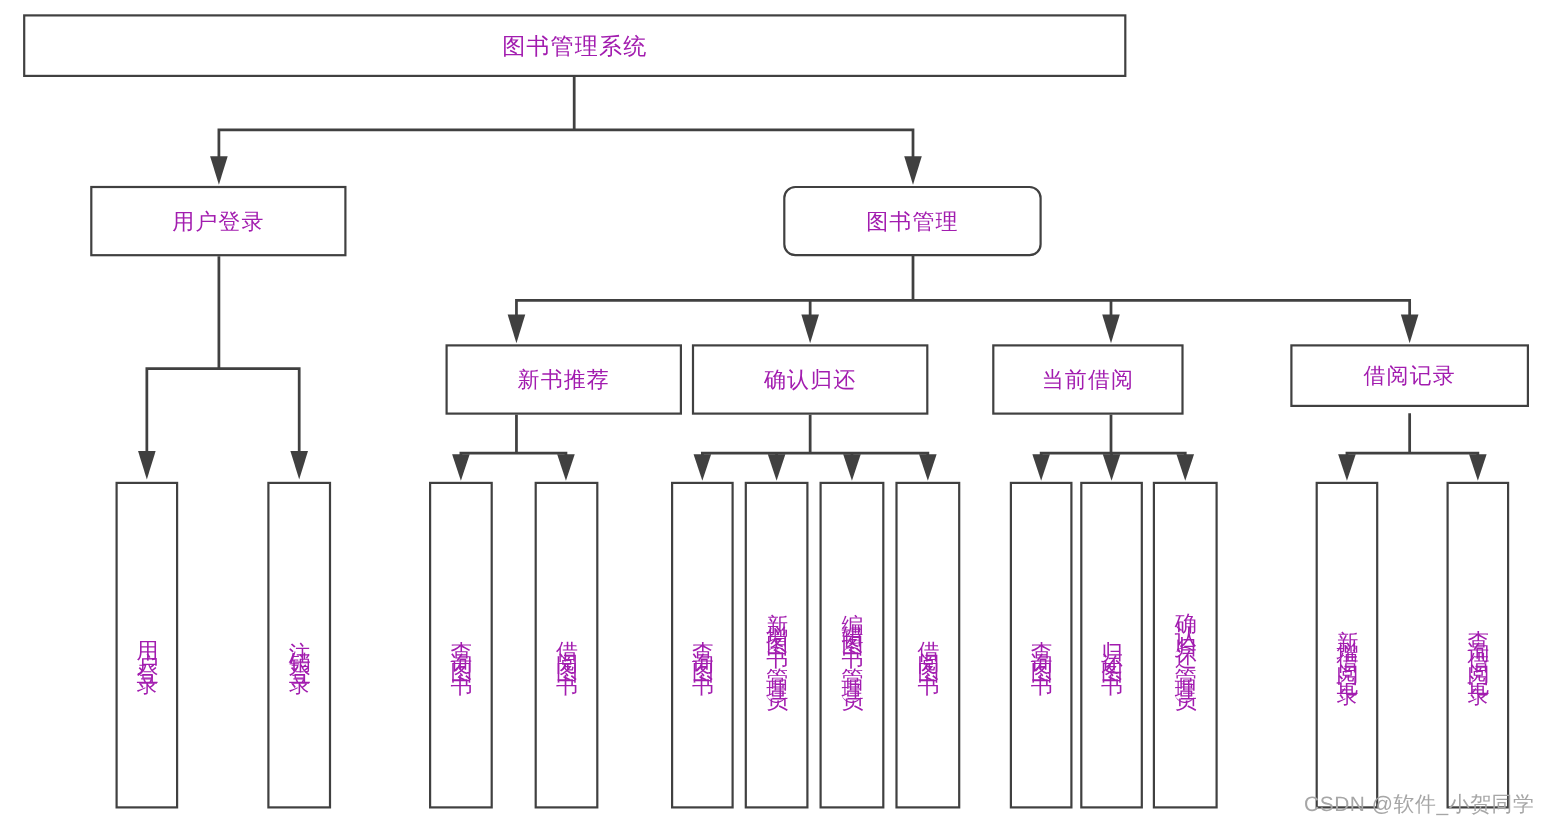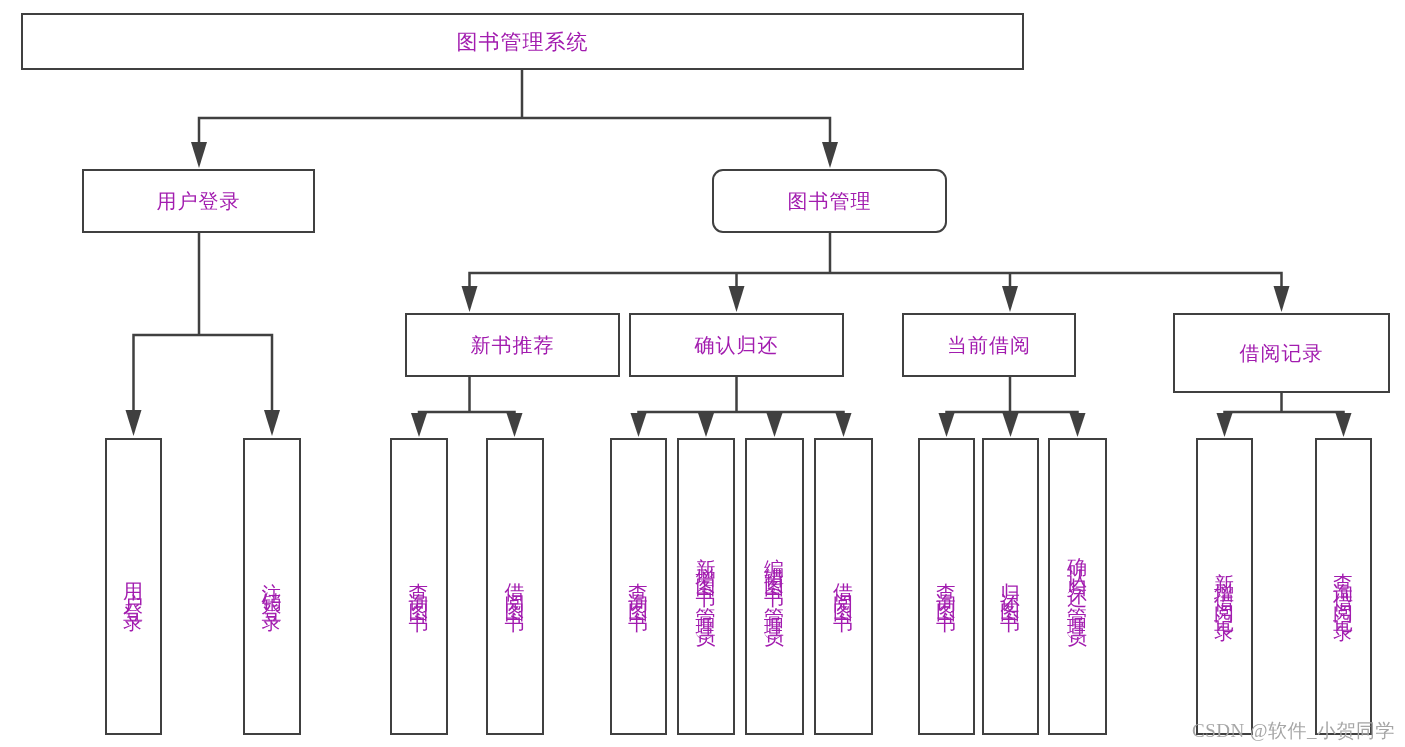--- a/index.html
+++ b/index.html
@@ -32,21 +32,20 @@
     line-height:1;
   }
   .watermark{
     position:absolute;
     right:10px;
     bottom:3px;
     color:#a6a6a6;
     font-size:19px;
     letter-spacing:0.5px;
     white-space:nowrap;
-    font-family:Liberation Serif, serif;
   }
 </style>
 </head>
 <body>
 
 <div id="canvas">
 
   <svg id="wires" viewBox="0 0 1405 747" fill="none" xmlns="http://www.w3.org/2000/svg">
     <g stroke="#404040" stroke-width="2.5" stroke-linecap="square" fill="#404040">
 
@@ -100,21 +99,21 @@
   </svg>
 
   <div class="node root" style="left:21px;top:13px;width:1003px;height:57px;">图书管理系统</div>
 
   <div class="node" style="left:82px;top:169px;width:233px;height:64px;">用户登录</div>
   <div class="node" style="left:712px;top:169px;width:235px;height:64px;border-radius:11px;">图书管理</div>
 
   <div class="node" style="left:362px;top:313px;width:215px;height:64px;margin-left:43px;">新书推荐</div>
   <div class="node" style="left:629px;top:313px;width:215px;height:64px;">确认归还</div>
   <div class="node" style="left:902px;top:313px;width:174px;height:64px;">当前借阅</div>
-  <div class="node" style="left:1173px;top:313px;width:217px;height:80px;">借阅记录</div>
+  <div class="node" style="left:1173px;top:313px;width:217px;height:57px;">借阅记录</div>
 
   <div class="node leaf" style="left:105px;top:438px;width:57px;height:297px;">用户登录</div>
   <div class="node leaf" style="left:243px;top:438px;width:58px;height:297px;">注销登录</div>
 
   <div class="node leaf" style="left:390px;top:438px;width:58px;height:297px;">查询图书</div>
   <div class="node leaf" style="left:486px;top:438px;width:58px;height:297px;">借阅图书</div>
 
   <div class="node leaf" style="left:610px;top:438px;width:57px;height:297px;">查询图书</div>
   <div class="node leaf" style="left:677px;top:438px;width:58px;height:297px;">新增图书（管理员）</div>
   <div class="node leaf" style="left:745px;top:438px;width:59px;height:297px;">编辑图书（管理员）</div>

